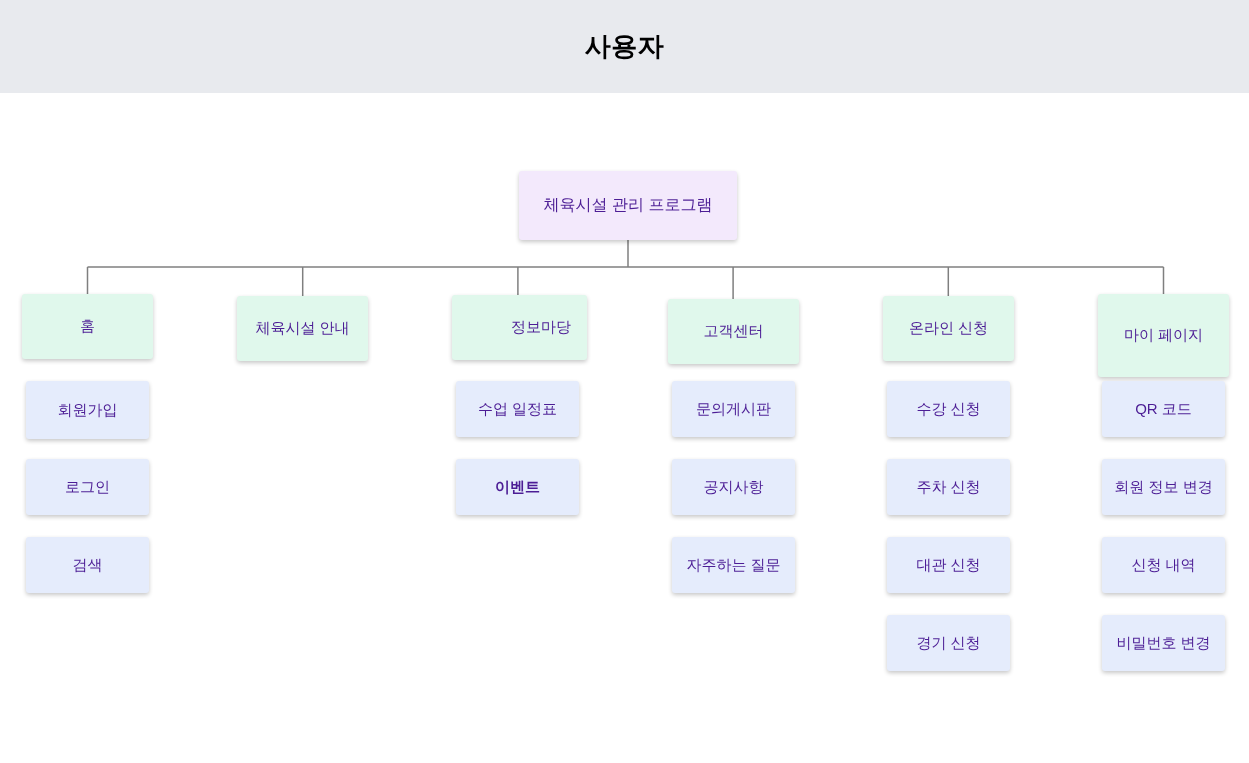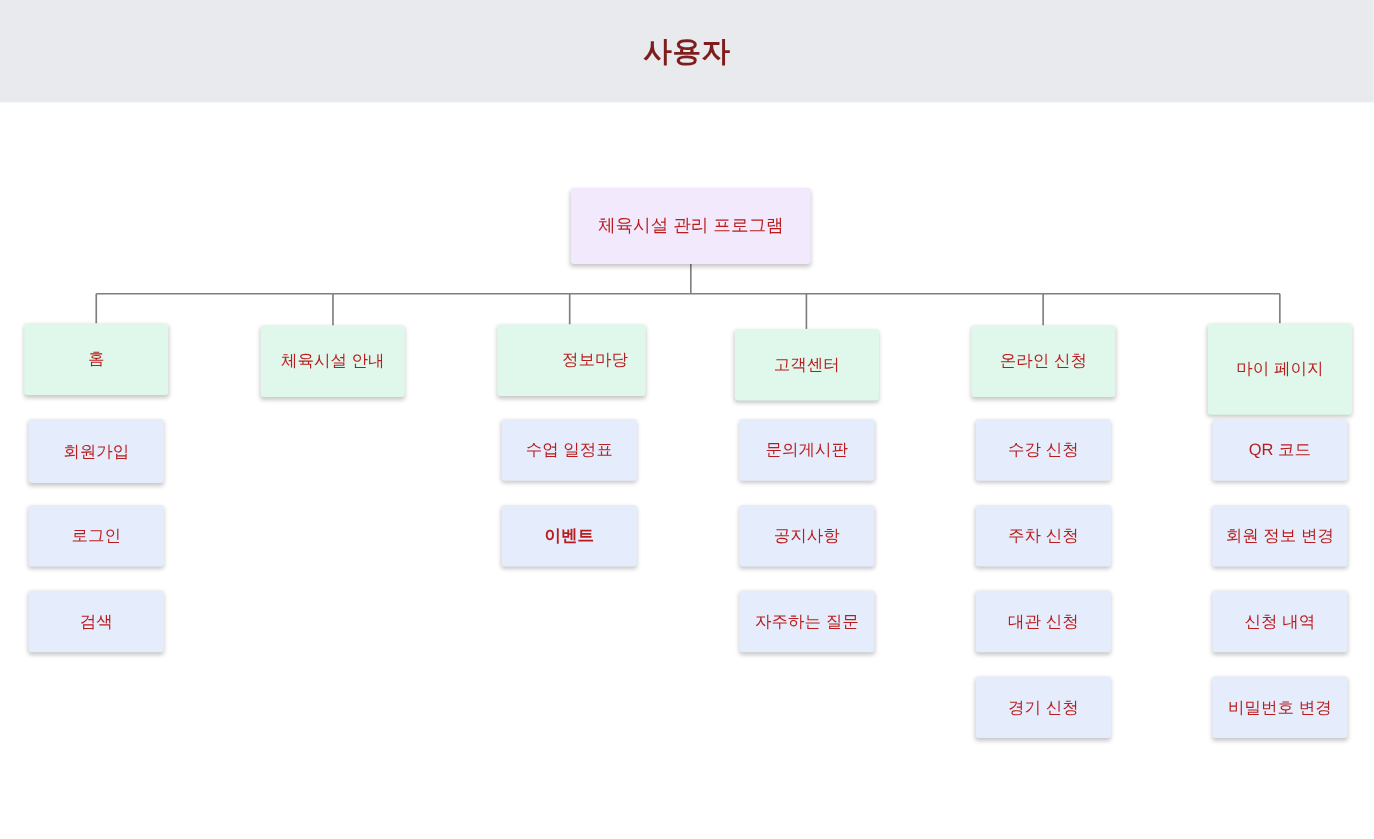--- a/index.html
+++ b/index.html
@@ -21,40 +21,40 @@
     width: 1249px; height: 93px;
     background: #e8eaee;
     display: flex;
     align-items: center;
     justify-content: center;
   }
   .band h1 {
     margin: 0;
     font-size: 26px;
     font-weight: 700;
-    color: #7f1d1d;
+    color: #000000;
     letter-spacing: 0.5px;
   }
   .connectors {
     position: absolute;
     left: 0; top: 0;
     pointer-events: none;
   }
   .node {
     position: absolute;
     display: flex;
     align-items: center;
     justify-content: center;
     border-radius: 3px;
     box-shadow: 0 2px 4px rgba(0,0,0,0.22);
     box-sizing: border-box;
   }
   .node span {
     font-size: 15px;
-    color: #b91c1c;
+    color: #4c1d95;
     white-space: nowrap;
   }
   .root-node span {
     font-size: 16px;
   }
 </style>
 </head>
 <body>
 
 <div class="canvas">

